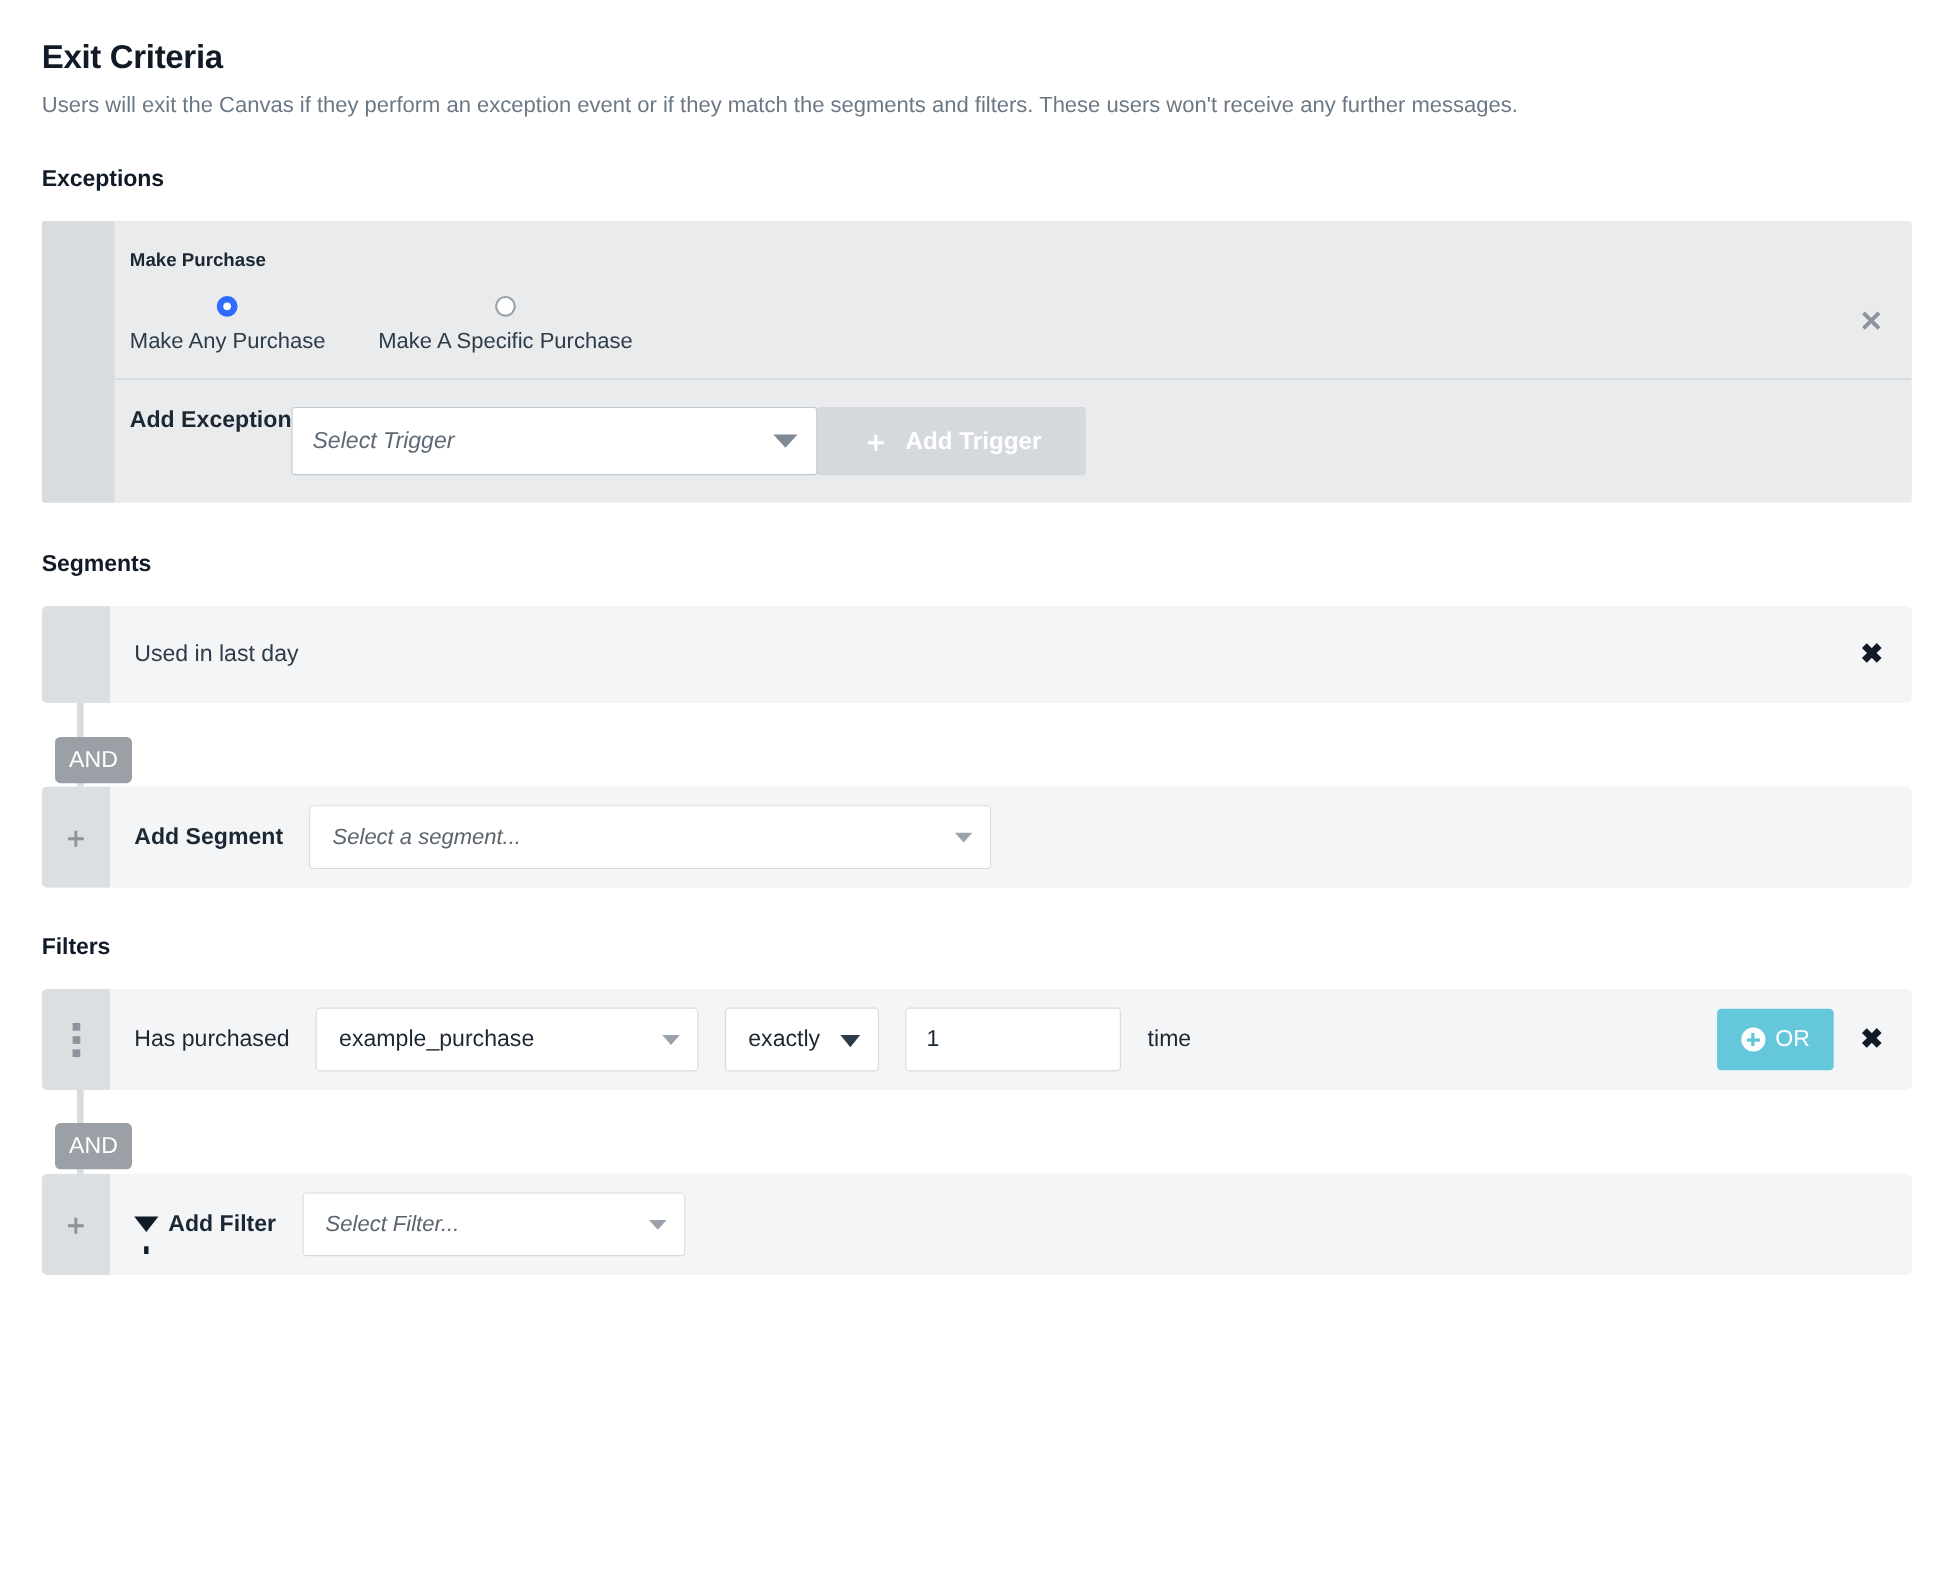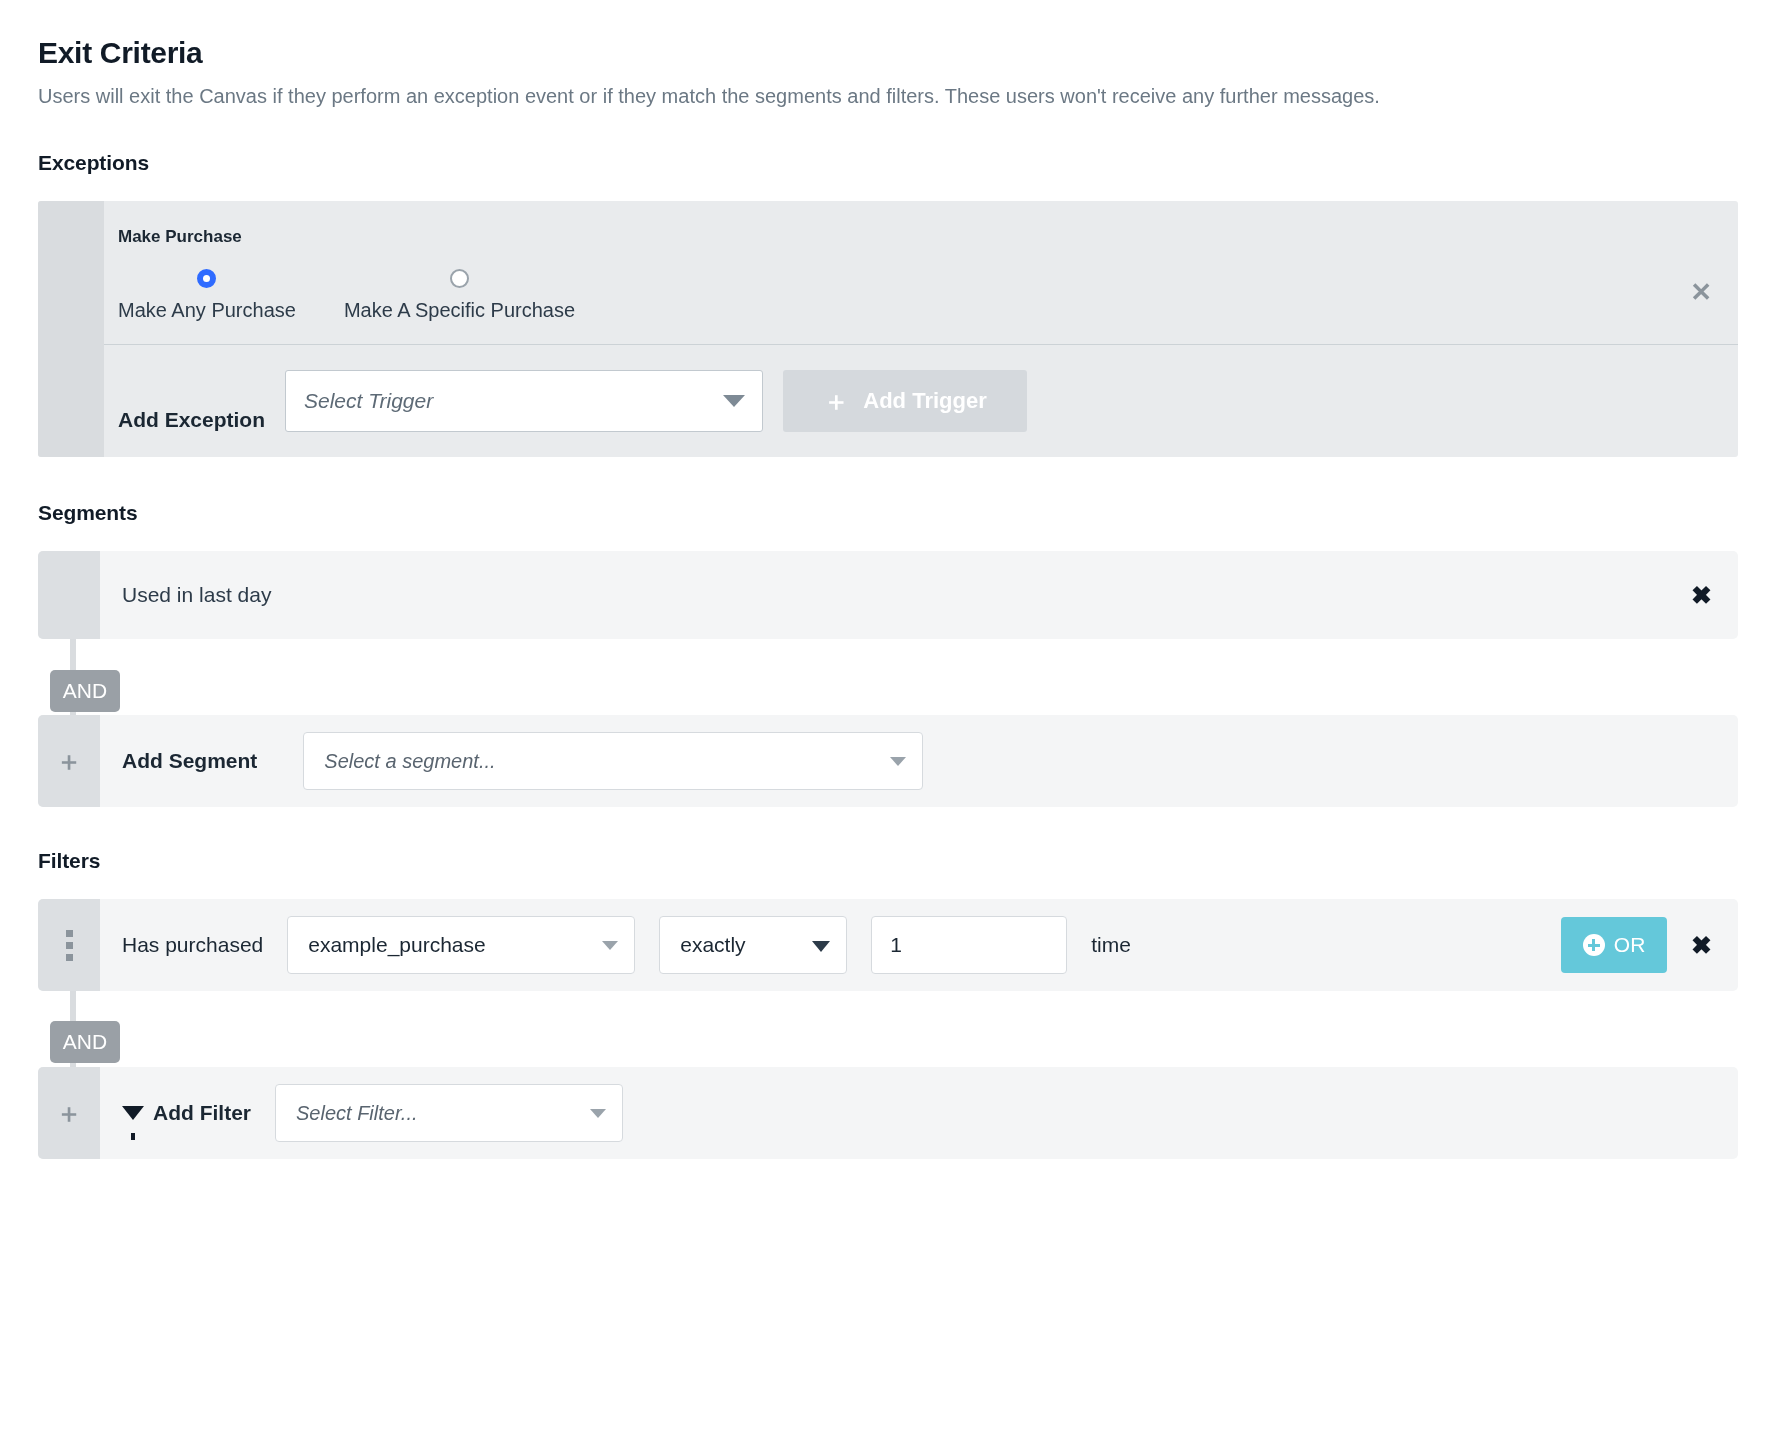--- a/index.html
+++ b/index.html
@@ -105,23 +105,22 @@
     font-size: 26px;
     line-height: 1;
     color: #8b949c;
     font-weight: bold;
     cursor: pointer;
     user-select: none;
   }
 
   .exception-add {
     display: flex;
-    align-items: flex-end;
+    align-items: flex-start;
     padding: 25px 0 25px 14px;
-    gap: 20px;
   }
   .add-exception-label {
     font-size: 21px;
     font-weight: bold;
     color: #1b2733;
     white-space: nowrap;
   }
   .trigger-select {
     position: relative;
     width: 478px;
@@ -283,23 +282,23 @@
     position: absolute;
     right: 16px;
     top: 50%;
     margin-top: -4px;
     width: 0; height: 0;
     border-left: 8px solid transparent;
     border-right: 8px solid transparent;
     border-top: 9px solid #9aa3ab;
   }
   .caret.dark { border-top-color: #2d3b49; border-left-width: 9px; border-right-width: 9px; border-top-width: 11px; }
-  .dd-segment { width: 620px; margin-left: 22px; }
+  .dd-segment { width: 620px; }
   .dd-event   { width: 348px; }
-  .dd-op      { width: 188px; padding-right: 40px; }
+  .dd-op      { width: 140px; padding-right: 40px; }
   .dd-filter  { width: 348px; }
 
   .filter-row { height: 92px; }
   .num-input {
     width: 196px;
     height: 58px;
     background: #ffffff;
     border: 1px solid #d6dade;
     border-radius: 4px;
     font-size: 21px;

